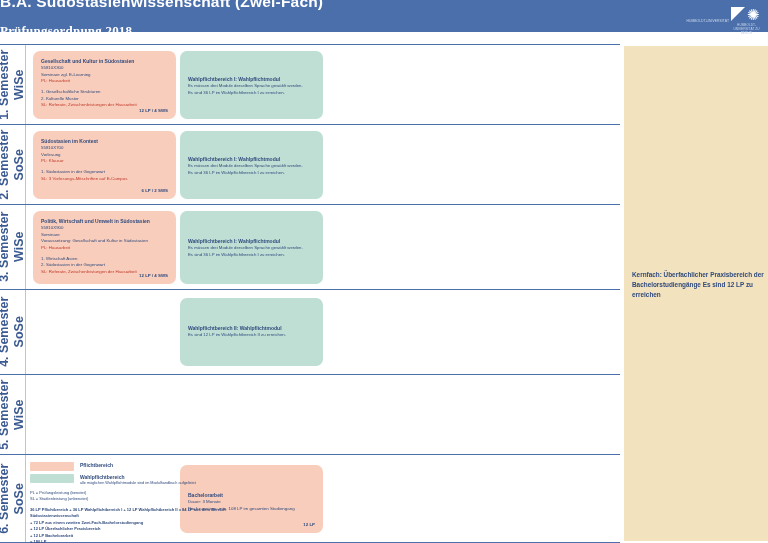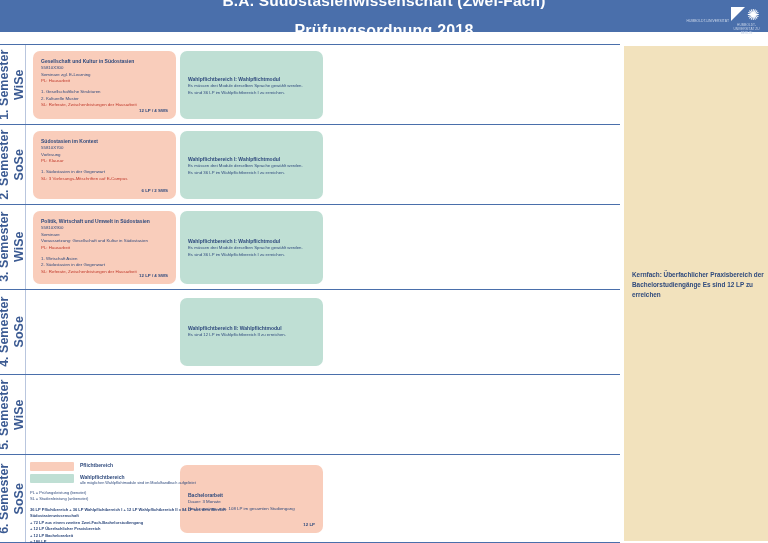--- a/index.html
+++ b/index.html
@@ -8,29 +8,30 @@
     font-family: "Liberation Sans", sans-serif;
     background: #ffffff;
     overflow: hidden;
   }
   #page { position: relative; width: 768px; height: 543px; background:#ffffff; }
 
   
   .header {
     position: absolute; left:0; top:0; width:768px; height:32px;
     background:#4a6fab;
-    display:flex; flex-direction:column; align-items:center; justify-content:center;
+    display:flex; flex-direction:column; justify-content:center;
   }
   .header-title {
     color:#ffffff; font-size:15.5px; font-weight:bold; letter-spacing:0.2px;
     line-height:1.1; white-space:nowrap;
   }
   .header-sub {
-    color:#ffffff; font-size:16px; font-weight:bold; margin-top:12px;
+    color:#ffffff; font-size:13px; font-weight:bold; margin-top:12px;
     letter-spacing:0.2px;
+    font-family:Liberation Serif, serif;
   }
   .logo-wrap {
     position:absolute; right:6px; top:5px; width:74px; height:32px;
     display:flex; align-items:center; justify-content:flex-end; gap:2px;
   }
   .logo-text {
     color:#cdd8ea; font-size:3.4px; line-height:1.35; text-align:right;
     transform:scale(1,1); white-space:nowrap;
   }
   .logo-mark { display:flex; align-items:flex-start; gap:2px; }

